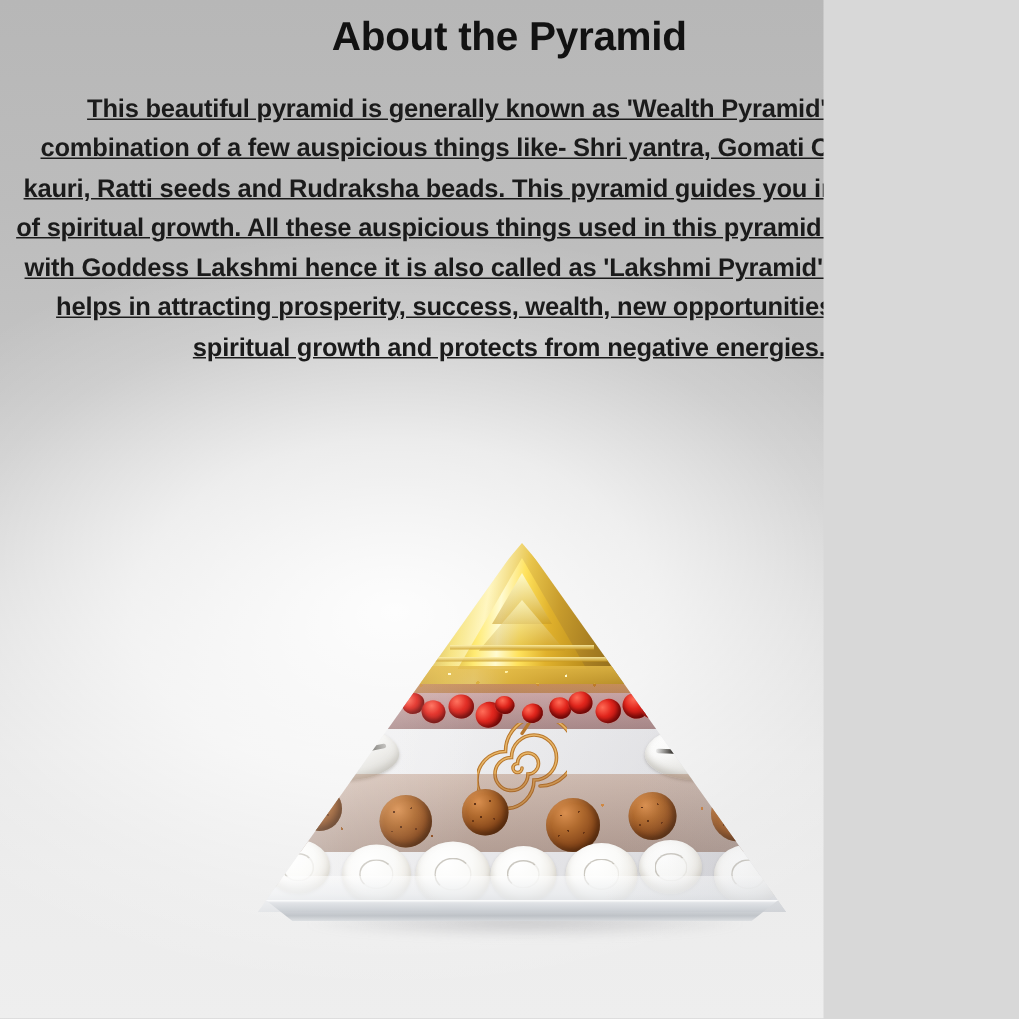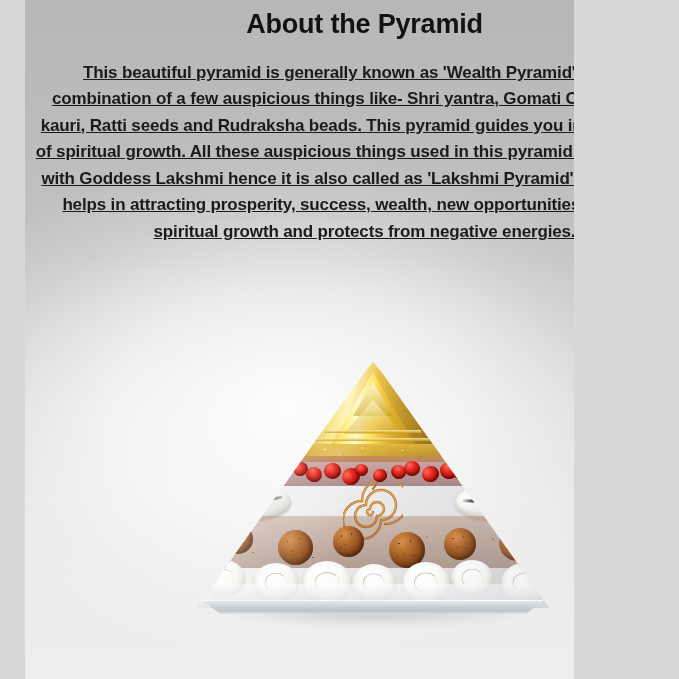--- a/index.html
+++ b/index.html
@@ -31,21 +31,20 @@
           rgba(255,255,255,0) 85%),
       linear-gradient(to bottom,
           #b7b7b7 0%,
           #bcbcbc 20%,
           #c4c4c4 38%,
           #cfcfcf 50%,
           #dcdcdc 62%,
           #e7e7e7 74%,
           #ececec 86%,
           #eeeeee 100%);
-    margin-left: 25px;
   }
 
   
   .text-wrap {
     position: absolute;
     top: 0;
     left: 0;
     width: 679px;
     padding: 4px 4px 0 4px;
     text-align: center;

